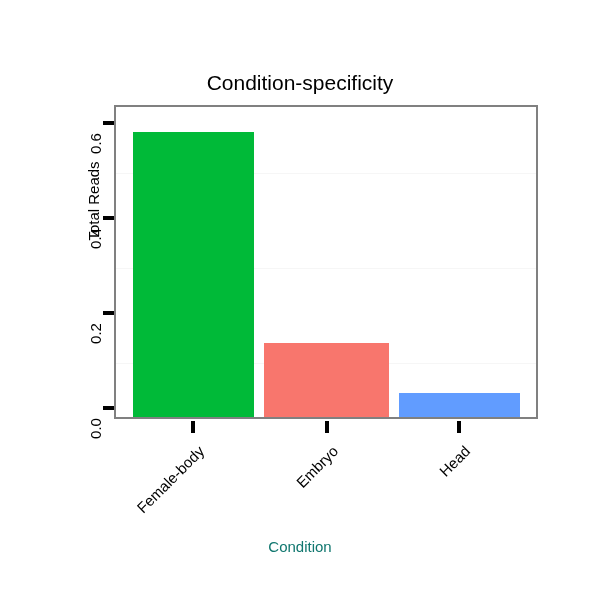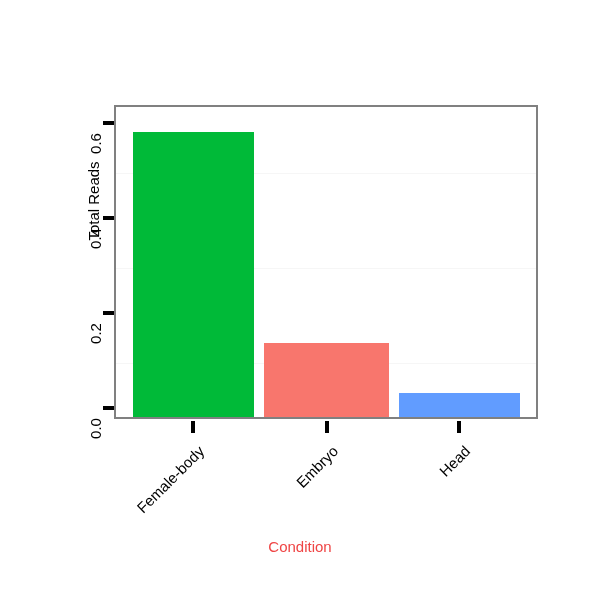--- a/index.html
+++ b/index.html
@@ -95,21 +95,21 @@
 
   
   #x-axis-title {
     position: absolute;
     left: 0;
     top: 538px;
     width: 600px;
     text-align: center;
     font-size: 15px;
     line-height: 18px;
-    color: #ef4444;
+    color: #0f766e;
     white-space: nowrap;
   }
   #y-axis-title {
     position: absolute;
     left: 24px;
     top: 192px;
     width: 140px;
     text-align: center;
     font-size: 15px;
     line-height: 18px;
@@ -117,20 +117,21 @@
     white-space: nowrap;
     transform-origin: 50% 50%;
     transform: rotate(-90deg) translateX(0px);
   }
 </style>
 </head>
 <body>
 
 <div id="plot-root">
 
+  <div id="chart-title">Condition-specificity</div>
 
   <div id="panel">
     <div class="gridline" style="top:66px;"></div>
     <div class="gridline" style="top:161px;"></div>
     <div class="gridline" style="top:256px;"></div>
 
     <div class="bar" style="left:17px; width:121px; height:285px; background:#00BA38;"></div>
     <div class="bar" style="left:148px; width:125px; height:74px; background:#F8766D;"></div>
     <div class="bar" style="left:283px; width:121px; height:24px; background:#619CFF;"></div>
   </div>

